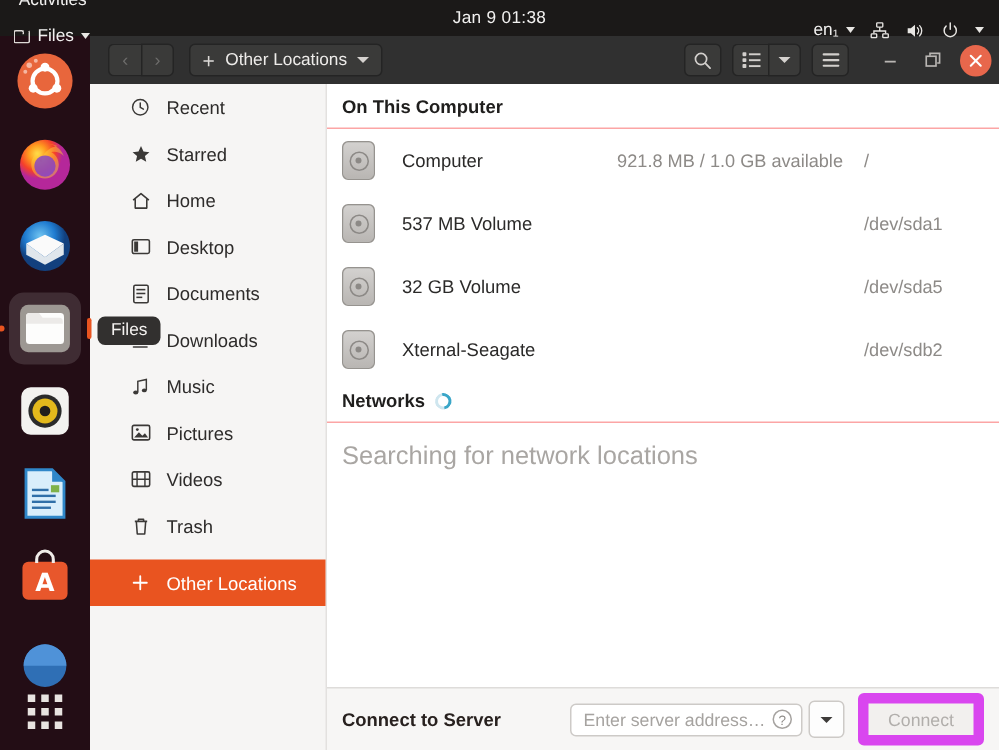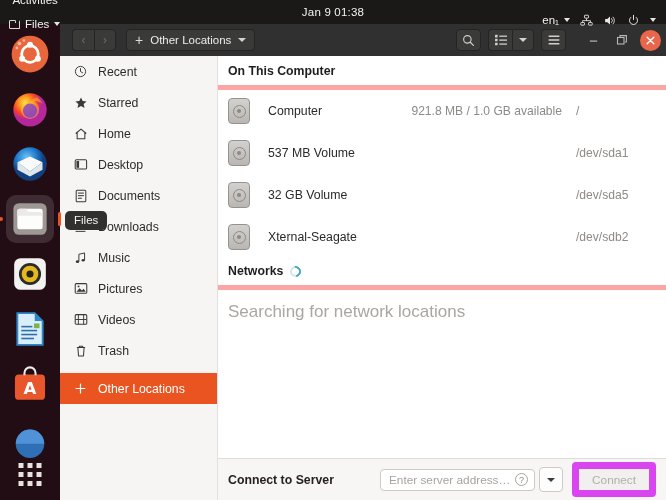--- a/index.html
+++ b/index.html
@@ -130,21 +130,21 @@
   #wbody { display: flex; height: 444px; }
 
   
   #sidebar {
     width: 158px; background: #f6f5f4;
     border-right: 1px solid #e3e1df;
     position: relative; flex-shrink: 0;
   }
   .side-item {
     height: 31px; display: flex; align-items: center;
-    gap: 10px; padding-left: 13px;
+    gap: 10px; padding-left: 26px;
     font-size: 12.3px; color: #2e2c2b;
   }
   .side-item .si-ic {
     width: 15px; height: 15px; flex-shrink: 0;
     display: flex; align-items: center; justify-content: center;
     color: #3b3937;
   }
   .side-item.selected {
     background: #e95420; color: #ffffff;
     margin-top: 7px;
@@ -156,21 +156,21 @@
     font-size: 11.5px; padding: 3px 9px 4px;
     border-radius: 5px; z-index: 20;
   }
 
   
   #content { flex: 1; background: #ffffff; position: relative; display: flex; flex-direction: column; }
   .sec-head {
     font-size: 12.3px; font-weight: bold; color: #1f1e1d;
     padding: 8px 0 7px 10px;
     display: flex; align-items: center; gap: 7px;
-    border-bottom: 5px solid #fca5a5;
+    border-bottom: 1px solid #fca5a5;
   }
   .spinner {
     width: 11px; height: 11px; border-radius: 50%;
     border: 2px solid #cfe6ef; border-top-color: #3aa6c8; border-right-color: #3aa6c8;
     transform: rotate(35deg);
   }
   .drow {
     height: 42px; display: flex; align-items: center;
     padding: 0 12px 0 10px; font-size: 12.3px; color: #2b2a29;
   }

